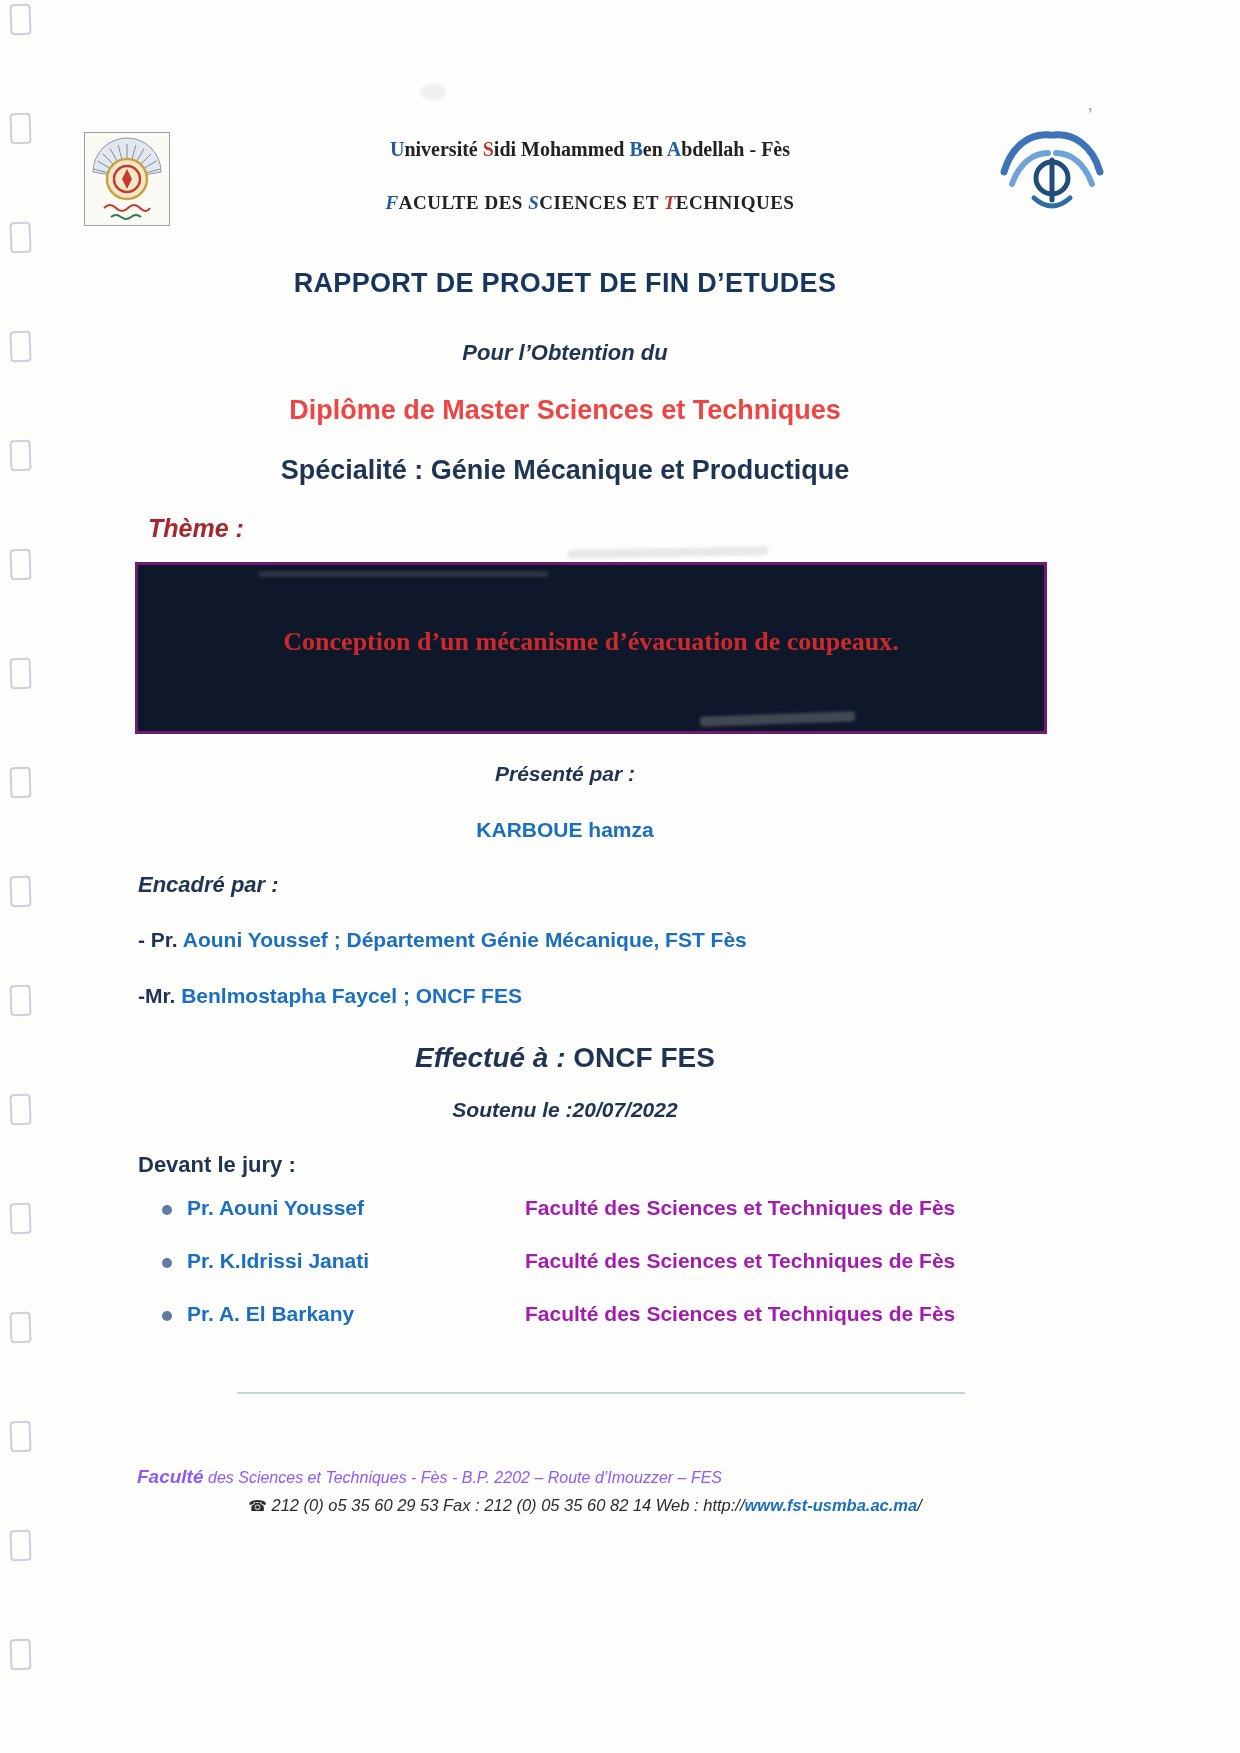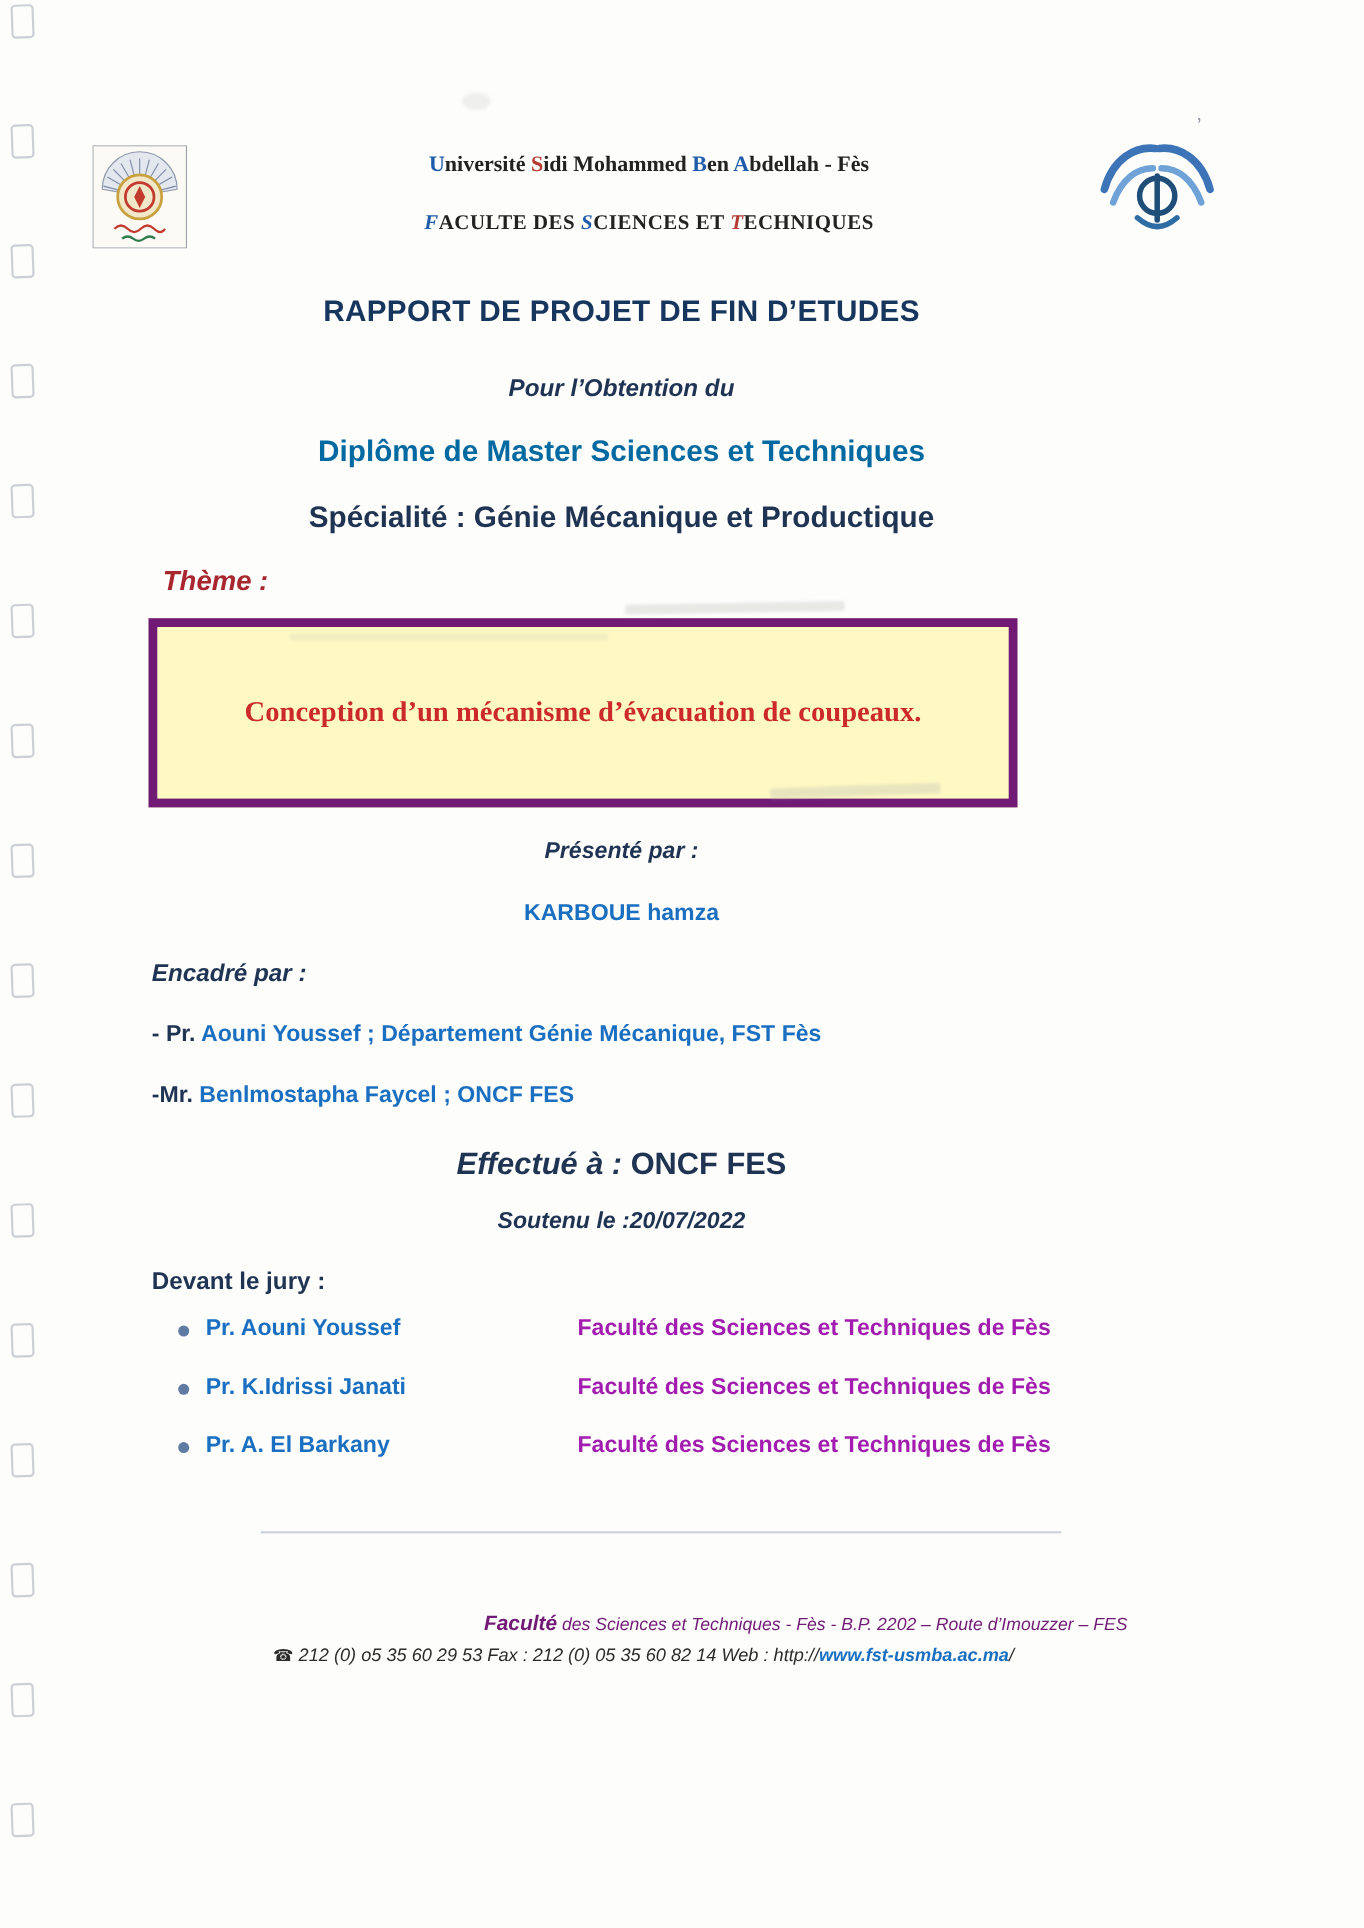--- a/index.html
+++ b/index.html
@@ -33,30 +33,30 @@
   }
   .c-blue{ color:#1f5ca9; }
   .c-red{ color:#b43a33; }
   .it{ font-style:italic; }
 
   
   .col-center{ position:absolute; left:135px; width:860px; text-align:center; }
 
   .title-report{ top:268px; font-size:27px; font-weight:bold; color:#17365d; letter-spacing:.3px;}
   .sub1{ top:340px; font-size:22px; font-weight:bold; font-style:italic; color:#1f3352; }
-  .sub2{ top:395px; font-size:27px; font-weight:bold; color:#0369a1; }
+  .sub2{ top:395px; font-size:27px; font-weight:bold; color:#ef4444; }
   .sub3{ top:455px; font-size:27px; font-weight:bold; color:#1f3352; }
 
   .theme-label{
     position:absolute; left:148px; top:514px;
     font-size:25px; font-weight:bold; font-style:italic; color:#a8262e;
   }
   .theme-box{
-    position:absolute; left:135px; top:562px; width:790px; height:172px;
-    border:8px solid #701a75; background:#fef9c3;
+    position:absolute; left:135px; top:562px; width:912px; height:172px;
+    border:3px solid #701a75; background:#0f172a;
   }
   .theme-title{
     position:absolute; left:0; right:0; top:62px; text-align:center;
     font-family:"Liberation Serif", serif; font-weight:bold; font-size:26px; color:#cc2a2a;
   }
   .smudge{ position:absolute; background:#b9b9b3; opacity:.3; filter:blur(1.5px); border-radius:3px; }
   .sm1{ left:568px; top:548px; width:200px; height:9px; transform:rotate(-1deg); }
   .sm2{ left:700px; top:714px; width:155px; height:10px; transform:rotate(-2deg); }
   .sm3{ left:258px; top:568px; width:290px; height:6px; opacity:.18; }
   .sm4{ left:420px; top:84px; width:26px; height:16px; opacity:.2; border-radius:50%; }
@@ -79,22 +79,22 @@
   .jr1{ top:1196px; } .jr2{ top:1249px; } .jr3{ top:1302px; }
   .bullet{
     position:absolute; left:162px; top:9px; width:10px; height:10px; border-radius:50%;
     background:#5f7ba3;
   }
   .jury-name{ position:absolute; left:187px; top:0; font-size:21px; font-weight:bold; color:#1a6fc0; }
   .jury-aff{ position:absolute; left:525px; top:0; font-size:21px; font-weight:bold; color:#a21caf; }
 
   .divider{ position:absolute; left:237px; top:1392px; width:728px; height:2px; background:#ccd2da; }
 
-  .footer1{ position:absolute; left:125px; top:1466px; width:900px; text-align:right;
-            font-style:italic; font-size:16px; color:#701a75; }
+  .footer1{ position:absolute; left:137px; top:1466px; width:900px; text-align:left;
+            font-style:italic; font-size:16px; color:#8b5cf6; }
   .footer1 .lead{ font-size:19px; font-weight:bold; }
   .footer2{ position:absolute; left:135px; top:1496px; width:900px; text-align:center;
             font-style:italic; font-size:16.5px; color:#2b2b2b; }
   .footer2 .url{ color:#1a6fc0; font-weight:bold; }
   .phone-glyph{ font-style:normal; font-size:15px; color:#2b2b2b; }
 </style>
 </head>
 <body>
 
 <div class="page">

